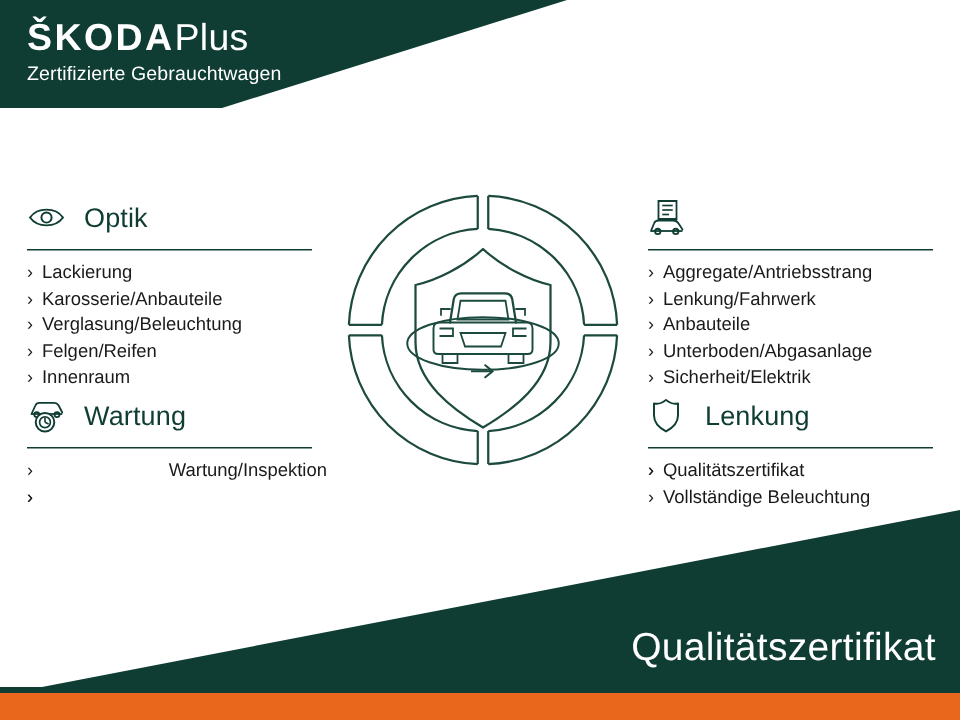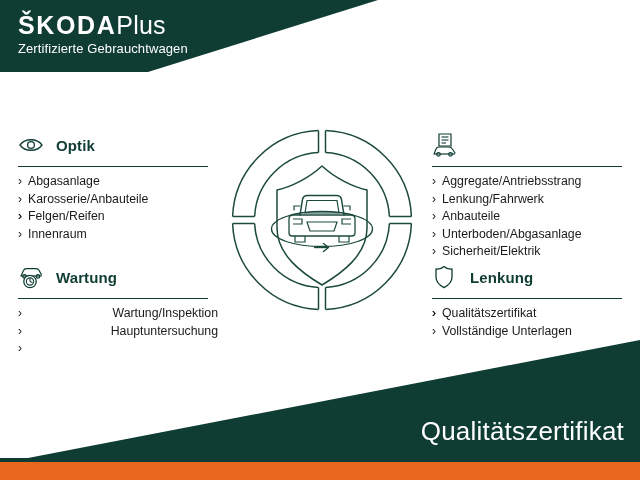--- a/index.html
+++ b/index.html
@@ -103,22 +103,22 @@
   }
   .sec-icon {
     width: 30px;
     height: 28px;
     flex: 0 0 30px;
     display: flex;
     align-items: center;
     justify-content: flex-start;
   }
   .sec-title {
-    font-size: 15px;
-    font-weight: bold;
+    font-size: 18px;
+    font-weight: normal;
     color: #0f3d33;
     letter-spacing: 0.1px;
     margin-left: 8px;
     white-space: nowrap;
   }
   .sec-rule {
     width: 190px;
     height: 1px;
     background: #0f3d33;
     margin-top: 6px;
@@ -175,23 +175,23 @@
       <span class="sec-icon">
         <svg width="28" height="20" viewBox="0 0 28 20">
           <path d="M2 10 C 7 3, 19 3, 24 10 C 19 17, 7 17, 2 10 Z" fill="none" stroke="#0f3d33" stroke-width="1.3"></path>
           <circle cx="13" cy="10" r="3.4" fill="none" stroke="#0f3d33" stroke-width="1.3"></circle>
         </svg>
       </span>
       <span class="sec-title">Optik</span>
     </div>
     <div class="sec-rule"></div>
     <ul class="sec-list">
-      <li><span class="chev">›</span><span>Abgasanlage</span></li>
+      <li><span class="chev">›</span><span>Lackierung</span></li>
       <li><span class="chev">›</span><span>Karosserie/Anbauteile</span></li>
-      <li><span class="chev">›</span></li>
+      <li><span class="chev">›</span><span>Verglasung/Beleuchtung</span></li>
       <li><span class="chev">›</span><span>Felgen/Reifen</span></li>
       <li><span class="chev">›</span><span>Innenraum</span></li>
     </ul>
   </div>
 
   <div class="section sec-technik">
     <div class="sec-head">
       <span class="sec-icon">
         <svg width="28" height="26" viewBox="0 0 28 26">
           <path d="M7 2 H19 V14 H7 Z" fill="none" stroke="#0f3d33" stroke-width="1.2"></path>
@@ -227,39 +227,39 @@
           <circle cx="12" cy="17.5" r="3.6" fill="none" stroke="#0f3d33" stroke-width="1.1"></circle>
           <line x1="12" y1="17.5" x2="12" y2="14.6" stroke="#0f3d33" stroke-width="1.1"></line>
           <line x1="12" y1="17.5" x2="14.4" y2="18.6" stroke="#0f3d33" stroke-width="1.1"></line>
         </svg>
       </span>
       <span class="sec-title">Wartung</span>
     </div>
     <div class="sec-rule"></div>
     <ul class="sec-list">
       <li><span class="chev">›</span><span>Wartung/Inspektion</span></li>
-      <li><span class="chev">›</span><span>Hauptuntersuchung</span></li>
+      <li><span class="chev">›</span></li>
       <li><span class="chev">›</span></li>
     </ul>
   </div>
 
   <div class="section sec-garantie">
     <div class="sec-head">
       <span class="sec-icon">
         <svg width="24" height="26" viewBox="0 0 24 26">
           <path d="M4 5 C7 5.6, 10 4.4, 12 2.6 C14 4.4, 17 5.6, 20 5 V13 C20 18, 16 21.5, 12 23.6 C8 21.5, 4 18, 4 13 Z" fill="none" stroke="#0f3d33" stroke-width="1.3" stroke-linejoin="round"></path>
         </svg>
       </span>
       <span class="sec-title">Lenkung</span>
     </div>
     <div class="sec-rule"></div>
     <ul class="sec-list">
       <li><span class="chev">›</span></li>
       <li><span class="chev">›</span><span>Qualitätszertifikat</span></li>
-      <li><span class="chev">›</span><span>Vollständige Unterlagen</span></li>
+      <li><span class="chev">›</span><span>Vollständige Beleuchtung</span></li>
     </ul>
   </div>
 
   <div class="center-graphic">
     <svg width="186" height="186" viewBox="0 0 186 186">
       <g fill="none" stroke="#1d4a3e" stroke-width="1.5">
 
         <path d="M 96.5 3.6 A 89.4 89.4 0 0 1 182.4 89.5"></path>
         <path d="M 182.4 96.5 A 89.4 89.4 0 0 1 96.5 182.4"></path>
         <path d="M 89.5 182.4 A 89.4 89.4 0 0 1 3.6 96.5"></path>

